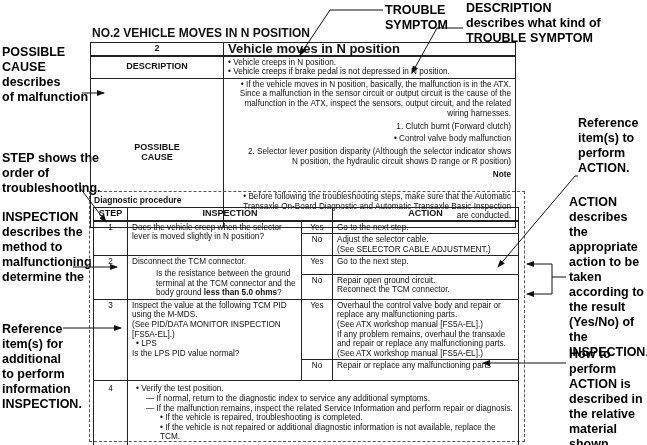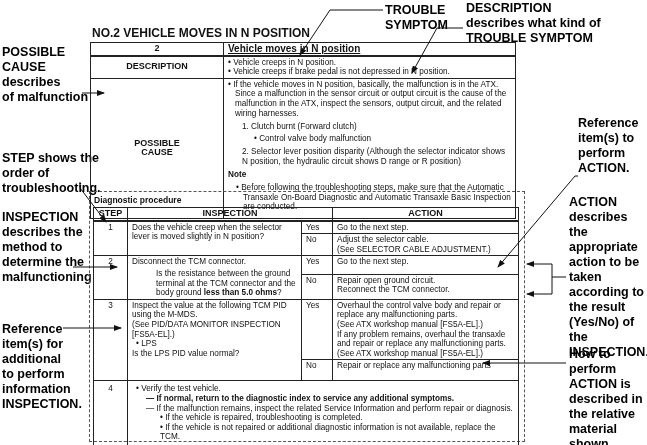--- a/index.html
+++ b/index.html
@@ -5,34 +5,34 @@
   html, body { margin:0; padding:0; background:#fff; }
   body { width:647px; height:445px; position:relative; overflow:hidden;
          font-family:"Liberation Sans", sans-serif; color:#111; }
   .abs { position:absolute; }
   .callout { font-weight:bold; font-size:12.5px; line-height:15px; color:#000000; }
   .title { left:92px; top:26px; font-weight:bold; font-size:12px; }
   table { border-collapse:collapse; font-size:8.2px; line-height:9.6px; }
   td, th { border:1px solid #222; vertical-align:top; padding:1px 4px; }
   .top-table { left:90px; top:42px; width:426px; }
   .top-table .lbl { width:124px; text-align:center; vertical-align:middle; font-weight:bold; font-size:9px; }
-  .top-table .hdr { font-weight:bold; font-size:10px;text-decoration:underline; }
+  .top-table .hdr { font-weight:bold; font-size:13px; }
   .top-table tr.hdrrow td { border-bottom:2px solid #222; }
   .bul { padding-left:7px; text-indent:-7px; }
   .ind1 { padding-left:14px; }
   .ind2 { padding-left:26px; }
   .note { font-weight:bold; margin-top:3px; }
   .proc-box { left:89px; top:191px; width:434px; height:249px;
               border:1px dashed #555; }
   .proc-title { left:94px; top:195px; font-weight:bold; font-size:8.5px; }
   .proc-table { left:93px; top:207px; width:426px; }
   .proc-table th { font-weight:bold; font-size:9px; text-align:center; border-bottom:2px solid #222; }
   .step { width:25px; text-align:center; }
   .insp { width:165px; }
-  .yn { width:22px; text-align:left; }
+  .yn { width:22px; text-align:center; }
   .bold { font-weight:bold; }
 </style>
 </head>
 <body>
 
 <div class="abs title">NO.2 VEHICLE MOVES IN N POSITION</div>
 
 <div class="abs callout" style="left:385px;top:3px;">
   <div>TROUBLE</div>
   <div>SYMPTOM</div>
@@ -50,22 +50,22 @@
 </div>
 <div class="abs callout" style="left:2px;top:151px;">
   <div>STEP shows the</div>
   <div>order of</div>
   <div>troubleshooting.</div>
 </div>
 <div class="abs callout" style="left:2px;top:210px;">
   <div>INSPECTION</div>
   <div>describes the</div>
   <div>method to</div>
+  <div>malfunctioning</div>
   <div>determine the</div>
-  <div>malfunctioning</div>
 </div>
 <div class="abs callout" style="left:2px;top:322px;">
   <div>Reference</div>
   <div>item(s) for</div>
   <div>additional</div>
   <div>to perform</div>
   <div>information</div>
   <div>INSPECTION.</div>
 </div>
 <div class="abs callout" style="left:578px;top:116px;">
@@ -107,27 +107,27 @@
     <td>
       <div class="bul">• <span>Vehicle creeps in N position.</span></div>
       <div class="bul">• <span>Vehicle creeps if brake pedal is not depressed in N position.</span></div>
     </td>
   </tr>
   <tr>
     <td class="lbl">
       <div>POSSIBLE</div>
       <div>CAUSE</div>
     </td>
-    <td style="padding-bottom:6px;">
+    <td style="padding-bottom:6px;text-align:right;">
       <div class="bul">• <span>If the vehicle moves in N position, basically, the malfunction is in the ATX. Since a malfunction in the sensor circuit or output circuit is the cause of the malfunction in the ATX, inspect the sensors, output circuit, and the related wiring harnesses.</span></div>
       <div class="ind1" style="margin-top:4px;">1.  Clutch burnt (Forward clutch)</div>
       <div class="ind2" style="margin-top:2px;">• <span>Control valve body malfunction</span></div>
       <div class="ind1" style="margin-top:4px;padding-left:14px;">2.  Selector lever position disparity (Although the selector indicator shows N position, the hydraulic circuit shows D range or R position)</div>
       <div class="note">Note</div>
-      <div class="bul" style="margin-left:8px;margin-top:4px;">• <span>Before following the troubleshooting steps, make sure that the Automatic Transaxle On-Board Diagnostic and Automatic Transaxle Basic Inspection are conducted.</span></div>
+      <div class="bul" style="margin-left:8px;margin-top:13px;">• <span>Before following the troubleshooting steps, make sure that the Automatic Transaxle On-Board Diagnostic and Automatic Transaxle Basic Inspection are conducted.</span></div>
     </td>
   </tr>
 </tbody>
   </table>
 
 <div class="abs proc-box"></div>
 <div class="abs proc-title">Diagnostic procedure</div>
 
 <table class="abs proc-table">
   <tbody>
@@ -185,22 +185,22 @@
     </td>
   </tr>
   <tr>
     <td class="yn">No</td>
     <td style="height:18px;">Repair or replace any malfunctioning parts</td>
   </tr>
 
   <tr>
     <td class="step" style="padding-top:3px;">4</td>
     <td colspan="3" style="padding-top:3px;padding-bottom:6px;">
-      <div style="padding-left:4px;">• <span>Verify the test vehicle.</span></div>
-      <div style="padding-left:14px;font-weight:bold;">— If normal, return to the diagnostic index to service any additional symptoms.</div>
+      <div style="padding-left:4px;">• <span>Verify the test position.</span></div>
+      <div style="padding-left:14px;">— If normal, return to the diagnostic index to service any additional symptoms.</div>
       <div style="padding-left:14px;">— If the malfunction remains, inspect the related Service Information and perform repair or diagnosis.</div>
       <div style="padding-left:28px;">• <span>If the vehicle is repaired, troubleshooting is completed.</span></div>
       <div style="padding-left:28px;">• <span>If the vehicle is not repaired or additional diagnostic information is not available, replace the TCM.</span></div>
     </td>
   </tr>
 </tbody>
   </table>
 
 <svg class="abs" style="left:0;top:0;" width="647" height="445">
   <defs>

